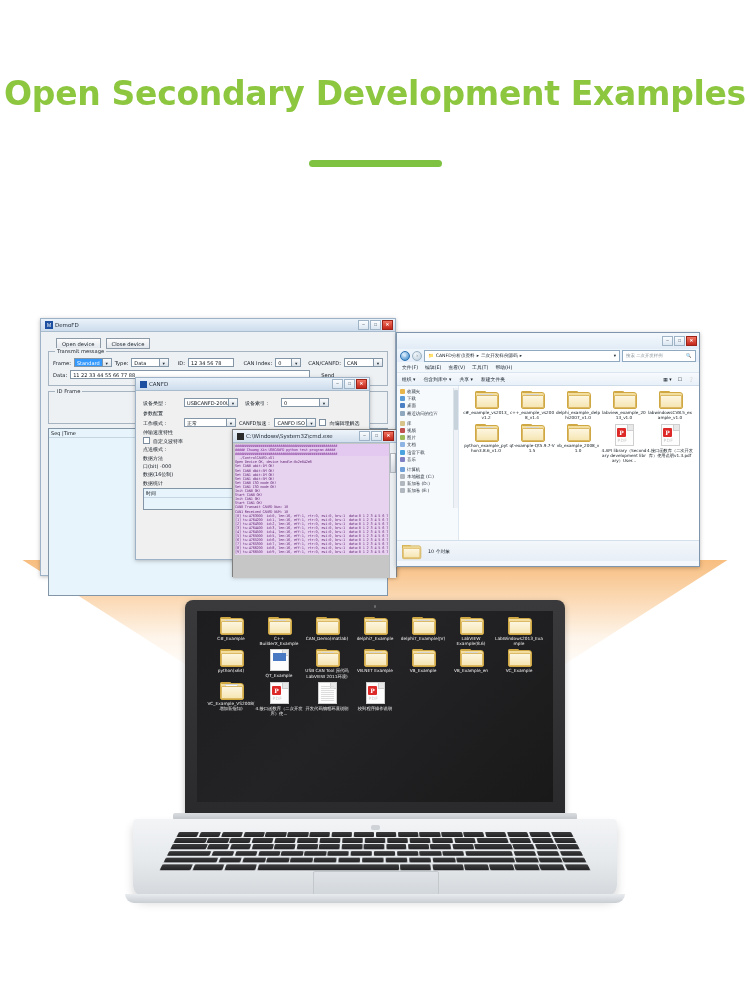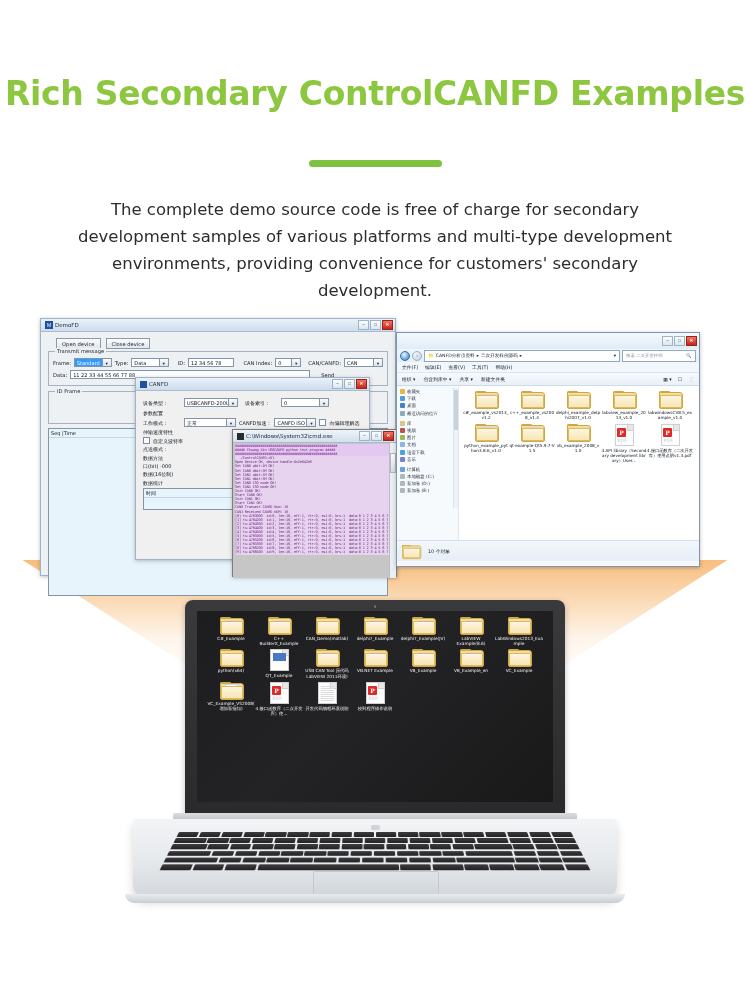--- a/index.html
+++ b/index.html
@@ -172,23 +172,22 @@
   .key{height:5.6px;flex:1;border-radius:1px;background:linear-gradient(to bottom,#3c3c3e,#222224);}
   #trackpad{position:absolute;left:50%;top:52px;width:124px;height:26px;margin-left:-62px;
             border-radius:2px;background:linear-gradient(to bottom,#dfe3e7,#cfd4d9);border:.5px solid #c3c8cd;}
   #foot{position:absolute;left:0;top:294px;width:500px;height:9px;border-radius:0 0 14px 14px;
         background:linear-gradient(to bottom,#e9ecef,#c9ced3);}
 </style>
 </head>
 <body>
 
 <div id="hero">
-  <div id="hero-title">Rich Secondary ControlCANFD Examples</div>
+  <div id="hero-title">Open Secondary Development Examples</div>
   <div id="hero-rule"></div>
-  <div id="hero-sub">The complete demo source code is free of charge for secondary development samples of various platforms and multi-type development environments, providing convenience for customers' secondary development.</div>
 </div>
 
 <div id="beam"></div>
 
 <div class="win" id="demofd">
   <div class="tbar">
     <span id="demofd-ico">M</span>
     <span class="tt">DemoFD</span>
     <span class="sysb">
       <span class="sq">–</span>

